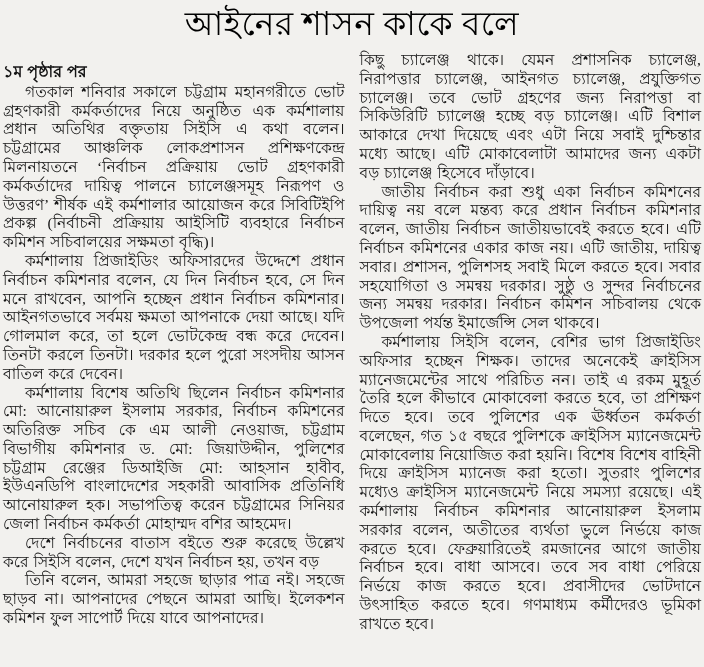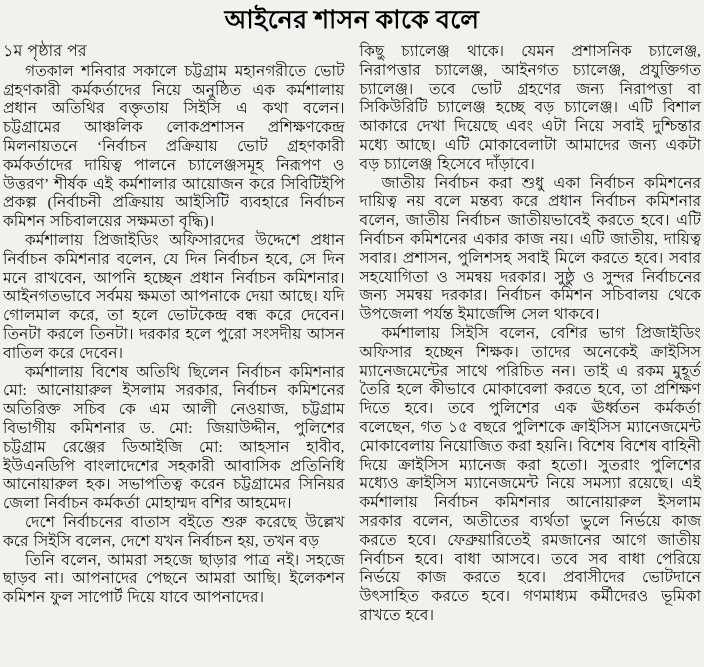--- a/index.html
+++ b/index.html
@@ -16,41 +16,41 @@
   }
   .page {
     box-sizing: border-box;
     width: 704px;
     height: 667px;
     padding: 4px 3px 6px 3px;
   }
   .headline {
     margin: 2px 0 8px 0;
     text-align: center;
-    font-size: 25px;
+    font-size: 33px;
     line-height: 1.12;
-    font-weight: 700;
+    font-weight: 400;
     color: #000000;
     letter-spacing: 0.5px;
   }
   .columns {
     display: flex;
     gap: 15px;
   }
   .col {
     flex: 1 1 0;
     text-align: justify;
     font-size: 15.5px;
     line-height: 18.8px;
     word-spacing: 1px;
   }
   .continued-label {
-    font-weight: 400;
+    font-weight: 700;
     font-size: 16px;
-    margin: 0 0 1px 0;
+    margin: 12px 0 1px 0;
   }
   .col p {
     margin: 0;
     text-indent: 22px;
   }
   .col p.no-indent {
     text-indent: 0;
   }
 </style>
 </head>

